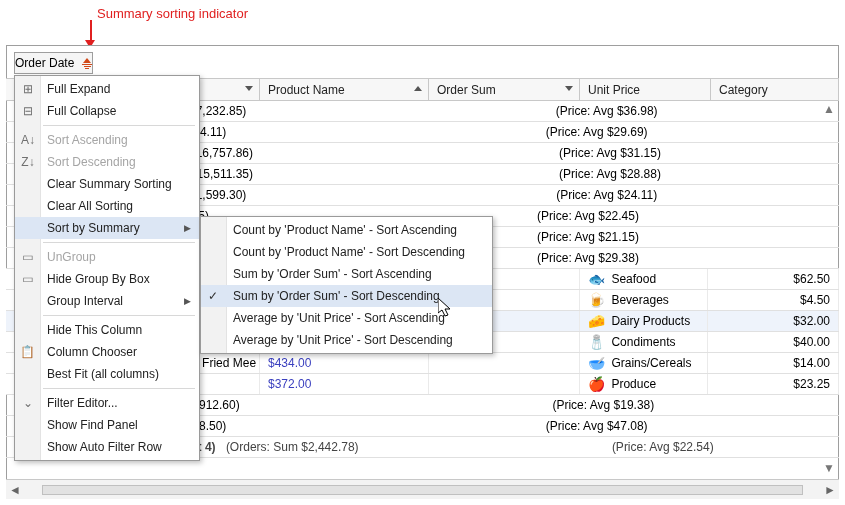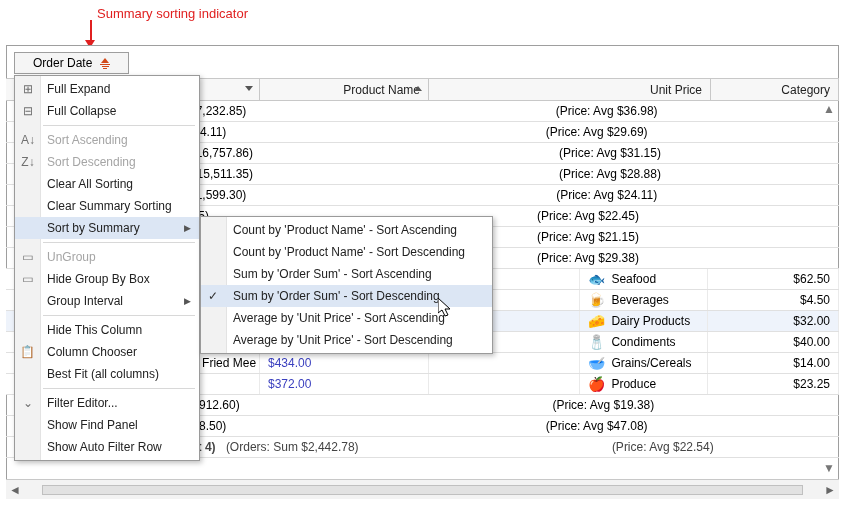--- a/index.html
+++ b/index.html
@@ -11,30 +11,30 @@
   .anno-circle { position:absolute; width:24px; height:24px; border:2px solid #e02020; border-radius:50%; pointer-events:none;}
   .anno-line-v { position:absolute; width:2px; background:#e02020; pointer-events:none;}
   .anno-line-h { position:absolute; height:2px; background:#e02020; pointer-events:none;}
   .anno-arrow-down { position:absolute; width:0;height:0; border-left:5px solid transparent; border-right:5px solid transparent; border-top:8px solid #e02020; pointer-events:none;}
   .anno-arrow-left { position:absolute; width:0;height:0; border-top:5px solid transparent; border-bottom:5px solid transparent; border-right:8px solid #e02020; pointer-events:none;}
 
   
   .grid-frame { position:absolute; left:6px; top:45px; right:6px; bottom:6px; border:1px solid #9e9e9e; background:#fff;}
 
   
-  .group-chip { position:absolute; left:14px; top:52px; height:22px; border:1px solid #9e9e9e; background:#f5f5f5; display:flex; align-items:center; padding:0 18px; gap:8px;}
+  .group-chip { position:absolute; left:14px; top:52px; height:22px; border:1px solid #9e9e9e; background:#f5f5f5; display:flex; align-items:center; padding:0 0; gap:8px;}
   .group-chip .sort-ind { display:inline-flex; flex-direction:column; align-items:center; gap:0;}
   .sort-ind .tri-up {width:0;height:0;border-left:4px solid transparent;border-right:4px solid transparent;border-bottom:5px solid #d24a1a; margin-bottom:1px;}
   .sort-ind .bar {height:1px;background:#d24a1a;}
   .sort-ind .b1{width:10px;} .sort-ind .b2{width:7px;margin-top:1px;} .sort-ind .b3{width:4px;margin-top:1px;}
 
   
   .colheaders { position:absolute; left:6px; right:6px; top:78px; height:23px; border-top:1px solid #c8c8c8; border-bottom:1px solid #c8c8c8; background:#f7f7f7; display:flex;}
   .ch-indent{width:30px;border-right:1px solid #c8c8c8;}
-  .ch{border-right:1px solid #c8c8c8;display:flex;align-items:center;padding:0 8px;color:#222;position:relative;justify-content:flex-end;}
+  .ch{border-right:1px solid #c8c8c8;display:flex;align-items:center;padding:0 8px;color:#222;position:relative;}
   .ch .sort-glyph{position:absolute; right:6px; top:7px; width:0;height:0;border-left:4px solid transparent;border-right:4px solid transparent;}
   .sort-glyph.asc{border-bottom:5px solid #555;}
   .sort-glyph.desc{border-top:5px solid #555;}
   .ch1{width:224px;} .ch2{width:169px;} .ch3{width:151px;} .ch4{width:128px;} .ch5{flex:1;}
 
   
   .gridbody{position:absolute;left:6px;right:6px;top:101px;bottom:28px;overflow:hidden;}
   .grouprow, .detailrow{display:flex;align-items:center;height:21px;border-bottom:1px solid #e0e0e0;}
   .grouprow .glabel{padding-left:30px;white-space:nowrap;overflow:hidden;}
   .detailrow{background:#fff;}
@@ -99,20 +99,24 @@
 <div class="colheaders">
   <div class="ch-indent"></div>
   <div class="ch ch1">
         <span></span>
         <span class="sort-glyph desc"></span>
       </div>
   <div class="ch ch2">
         <span>Product Name</span>
         <span class="sort-glyph asc"></span>
       </div>
+  <div class="ch ch3">
+        <span>Order Sum</span>
+        <span class="sort-glyph desc"></span>
+      </div>
   <div class="ch ch5">
         <span>Unit Price</span>
       </div>
   <div class="ch ch4">
         <span>Category</span>
       </div>
 </div>
 
 <div class="gridbody">
 
@@ -323,24 +327,24 @@
   <div class="menu-sep"></div>
   <div class="menu-item disabled">
         <span class="micon">A↓</span>
         <span>Sort Ascending</span>
       </div>
   <div class="menu-item disabled">
         <span class="micon">Z↓</span>
         <span>Sort Descending</span>
       </div>
   <div class="menu-item">
+        <span>Clear Summary Sorting</span>
+      </div>
+  <div class="menu-item">
         <span>Clear All Sorting</span>
-      </div>
-  <div class="menu-item">
-        <span>Clear Summary Sorting</span>
       </div>
   <div class="menu-item highlight">
         <span>Sort by Summary</span>
         <span class="sub">▶</span>
       </div>
   <div class="menu-sep"></div>
   <div class="menu-item disabled">
         <span class="micon">▭</span>
         <span>UnGroup</span>
       </div>

